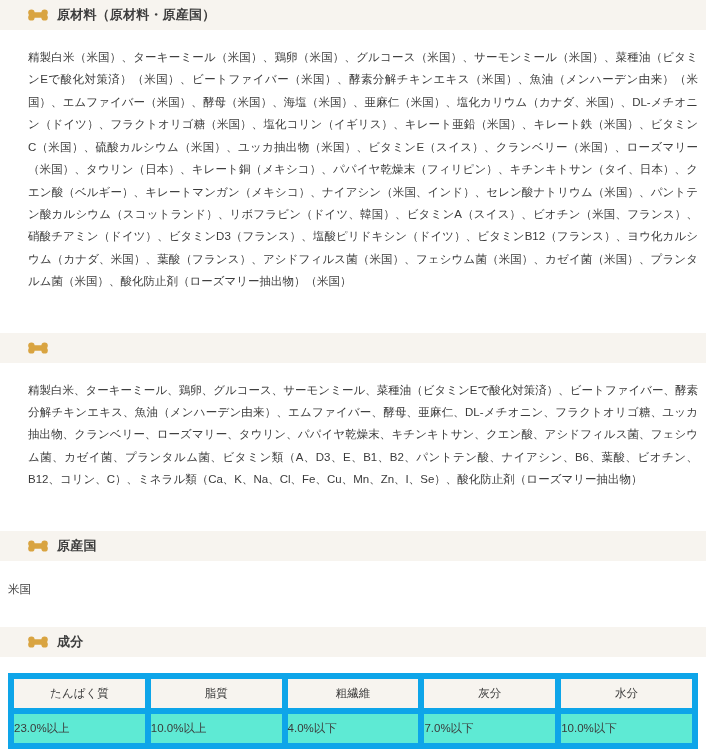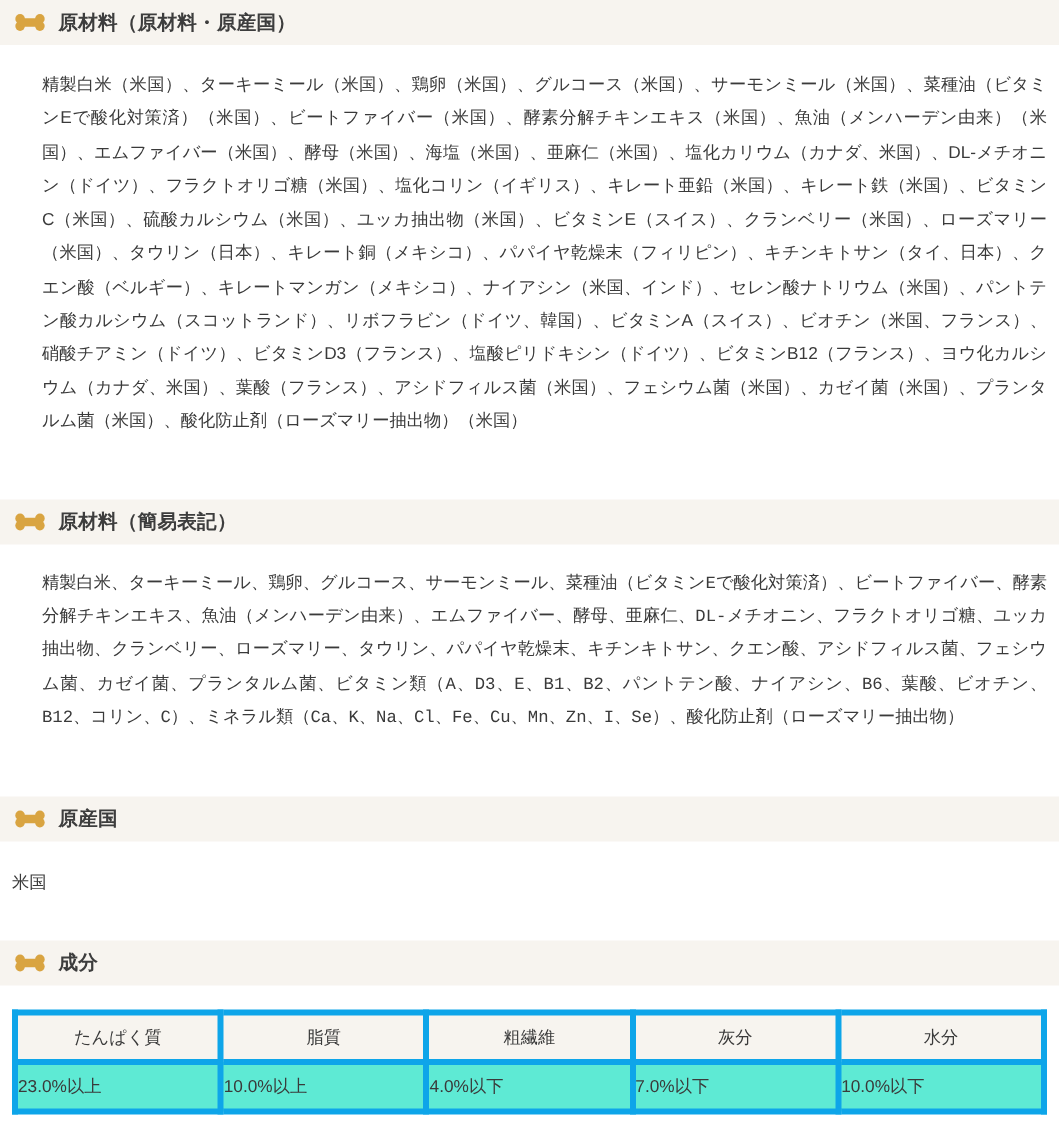--- a/index.html
+++ b/index.html
@@ -20,21 +20,21 @@
     padding: 0 0 10px 0;
   }
 
   
   .section-head {
     background: #f7f4ef;
     border-left: none;
     height: 30px;
     display: flex;
     align-items: center;
-    padding-left: 10px;
+    padding-left: 28px;
     box-sizing: border-box;
     margin: 0 0 0 0;
   }
   .bone-icon {
     width: 20px;
     height: 12px;
     position: relative;
     flex: 0 0 auto;
     margin-right: 9px;
   }
@@ -51,21 +51,20 @@
     padding: 16px 8px 0 8px;
     line-height: 1.95;
     font-size: 11.5px;
     color: #3a3a3a;
     text-align: justify;
     text-justify: inter-character;
     margin-left: 20px;
   }
   .body-text.compact {
     line-height: 1.95;
-    font-family: Liberation Mono, monospace;
   }
   .gap-lg { height: 40px; }
   .gap-md { height: 28px; }
 
   .origin-text {
     padding: 18px 4px 0 8px;
     font-size: 11.5px;
     color: #3a3a3a;
     line-height: 1.8;
   }
@@ -74,21 +73,21 @@
   .table-wrap {
     padding: 16px 8px 0 8px;
   }
   table.nutrition {
     border-collapse: collapse;
     width: 100%;
     table-layout: fixed;
   }
   table.nutrition th,
   table.nutrition td {
-    border: 4px solid #0ea5e9;
+    border: 6px solid #0ea5e9;
     font-size: 11.5px;
     font-weight: normal;
     color: #3a3a3a;
     height: 29px;
     padding: 0;
   }
   table.nutrition th {
     background: #f7f4ef;
     font-weight: normal;
   }
@@ -127,21 +126,20 @@
   <div class="section-head">
     <span class="bone-icon">
       <svg width="20" height="12" viewBox="0 0 20 12">
         <circle cx="3.4" cy="3.6" r="3.2" fill="#d9a441"></circle>
         <circle cx="3.4" cy="8.4" r="3.2" fill="#d9a441"></circle>
         <circle cx="16.6" cy="3.6" r="3.2" fill="#d9a441"></circle>
         <circle cx="16.6" cy="8.4" r="3.2" fill="#d9a441"></circle>
         <rect x="3" y="3.2" width="14" height="5.6" rx="2.4" fill="#d9a441"></rect>
       </svg>
     </span>
-    <span class="section-title">原材料（簡易表記）</span>
   </div>
   <div class="body-text compact">精製白米、ターキーミール、鶏卵、グルコース、サーモンミール、菜種油（ビタミンEで酸化対策済）、ビートファイバー、酵素分解チキンエキス、魚油（メンハーデン由来）、エムファイバー、酵母、亜麻仁、DL-メチオニン、フラクトオリゴ糖、ユッカ抽出物、クランベリー、ローズマリー、タウリン、パパイヤ乾燥末、キチンキトサン、クエン酸、アシドフィルス菌、フェシウム菌、カゼイ菌、プランタルム菌、ビタミン類（A、D3、E、B1、B2、パントテン酸、ナイアシン、B6、葉酸、ビオチン、B12、コリン、C）、ミネラル類（Ca、K、Na、Cl、Fe、Cu、Mn、Zn、I、Se）、酸化防止剤（ローズマリー抽出物）</div>
 
   <div class="gap-lg"></div>
 
   <div class="section-head">
     <span class="bone-icon">
       <svg width="20" height="12" viewBox="0 0 20 12">
         <circle cx="3.4" cy="3.6" r="3.2" fill="#d9a441"></circle>
         <circle cx="3.4" cy="8.4" r="3.2" fill="#d9a441"></circle>

